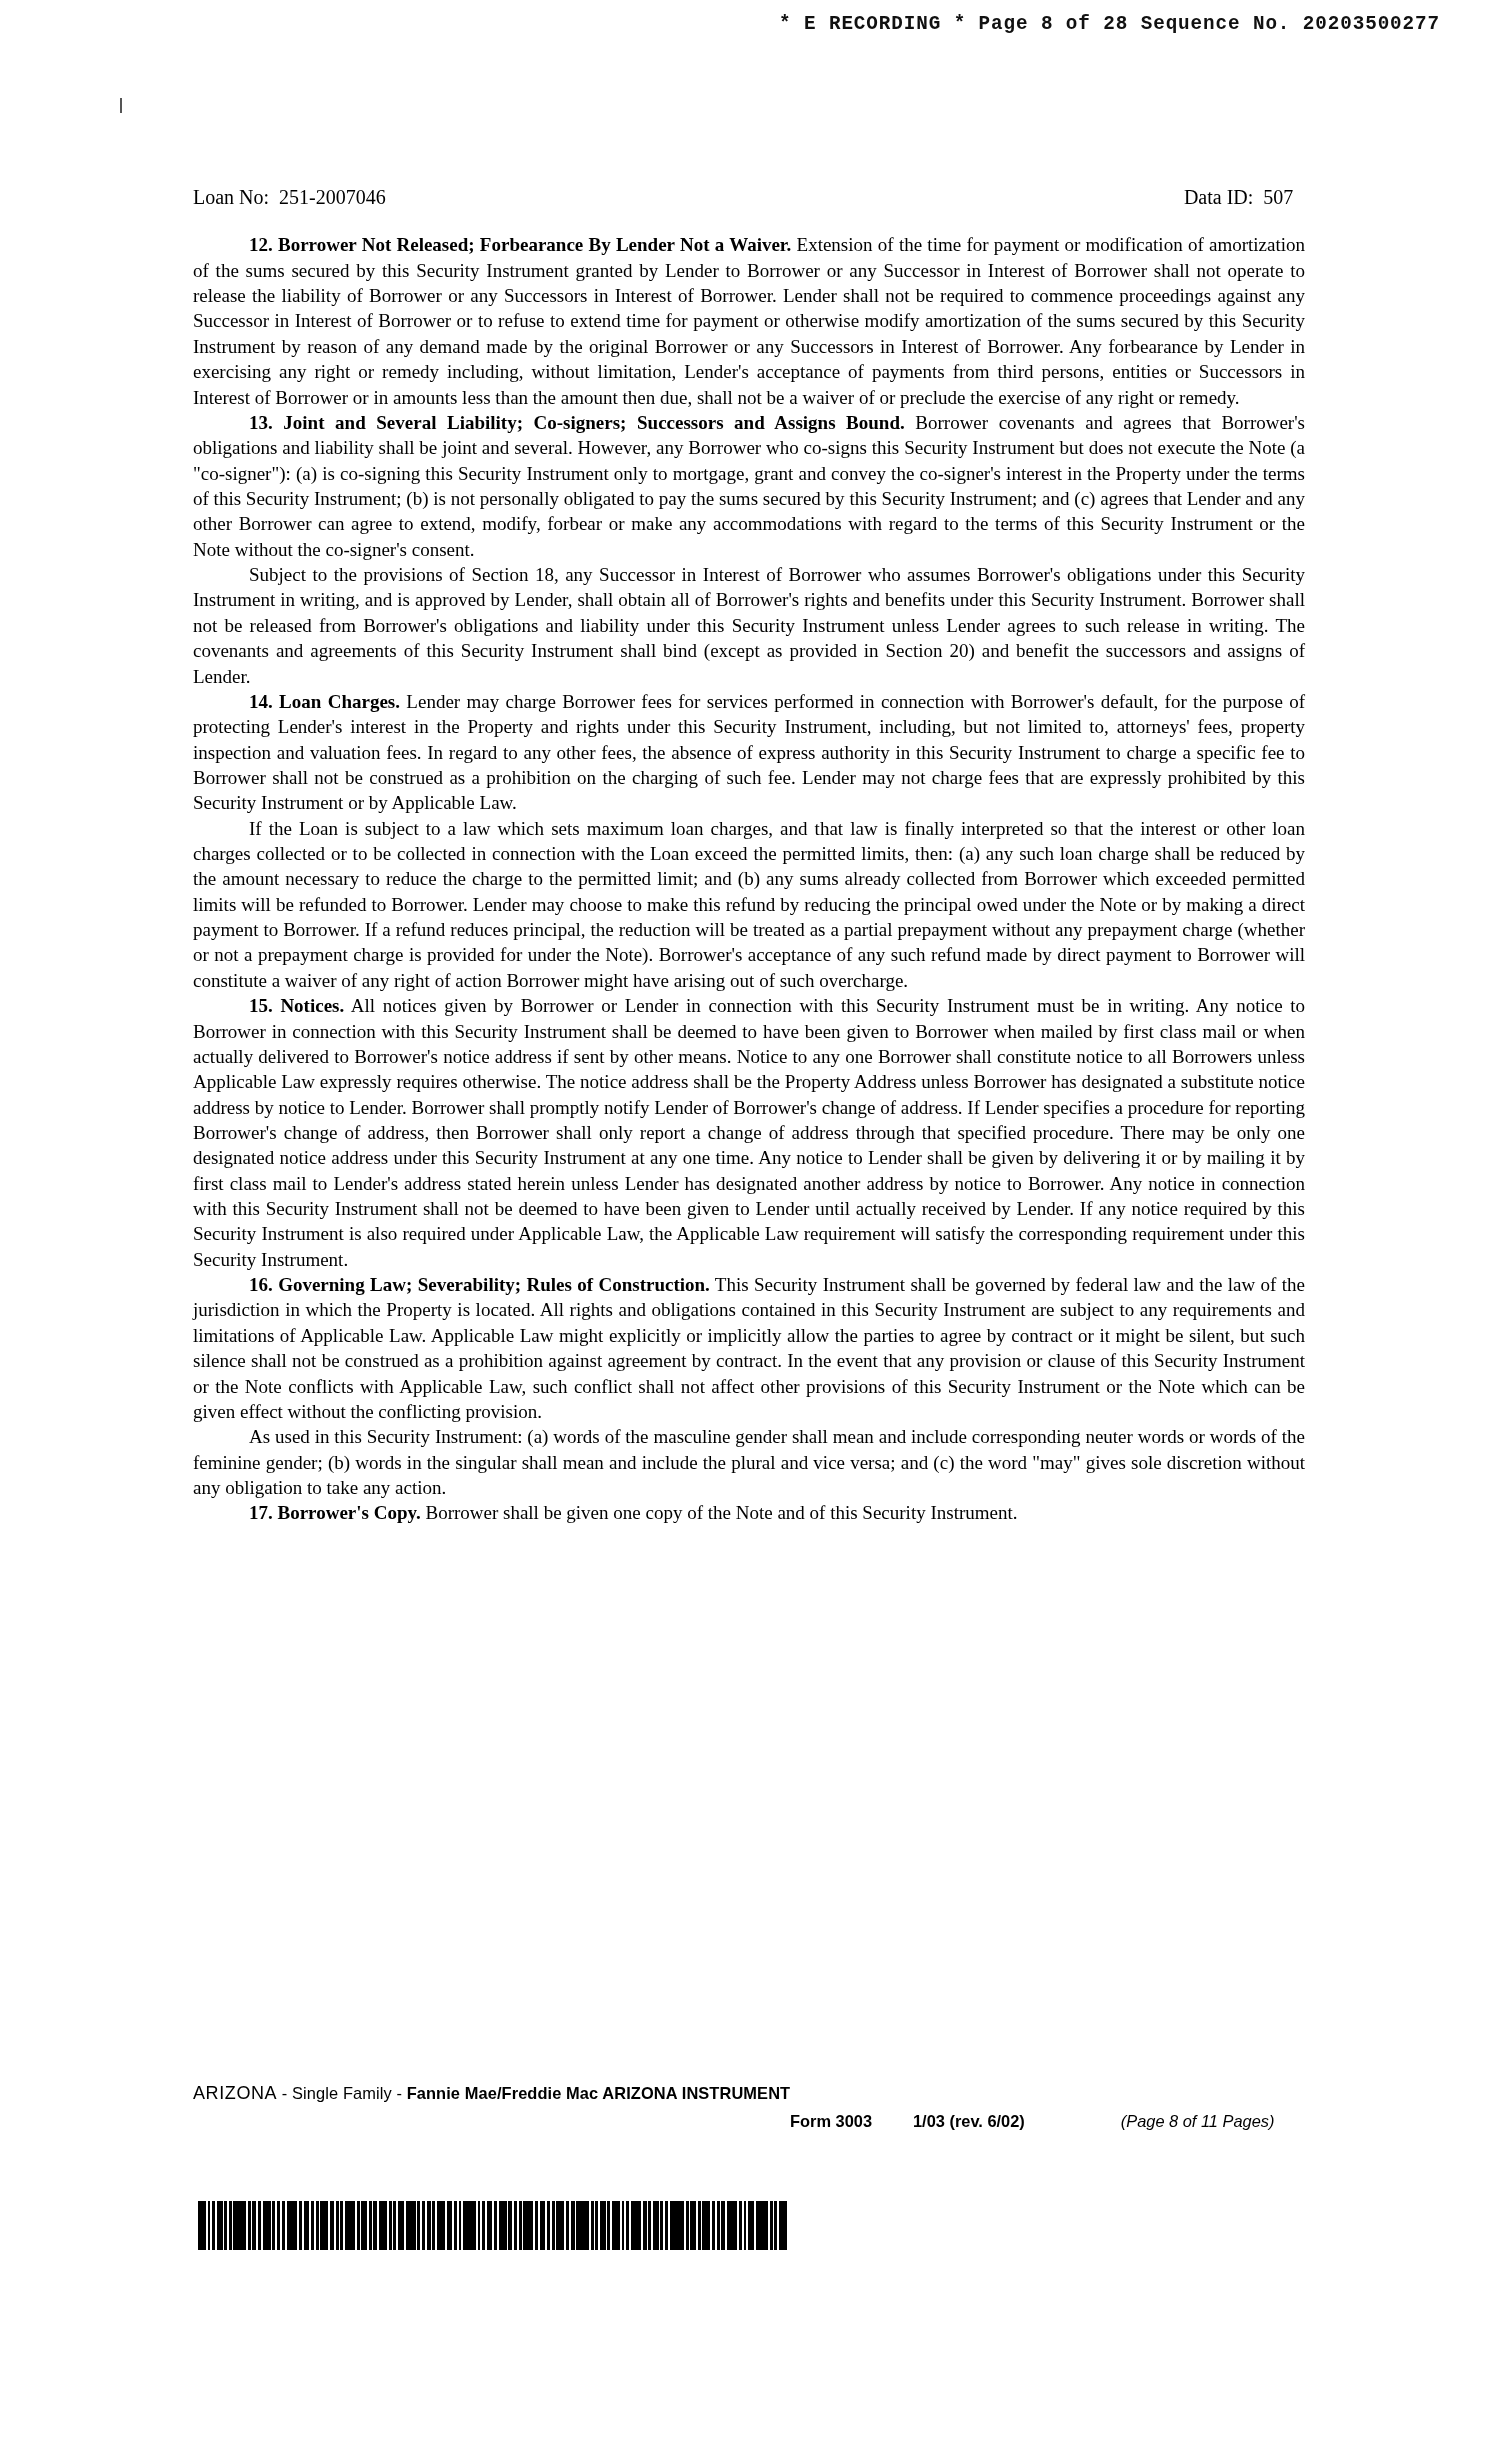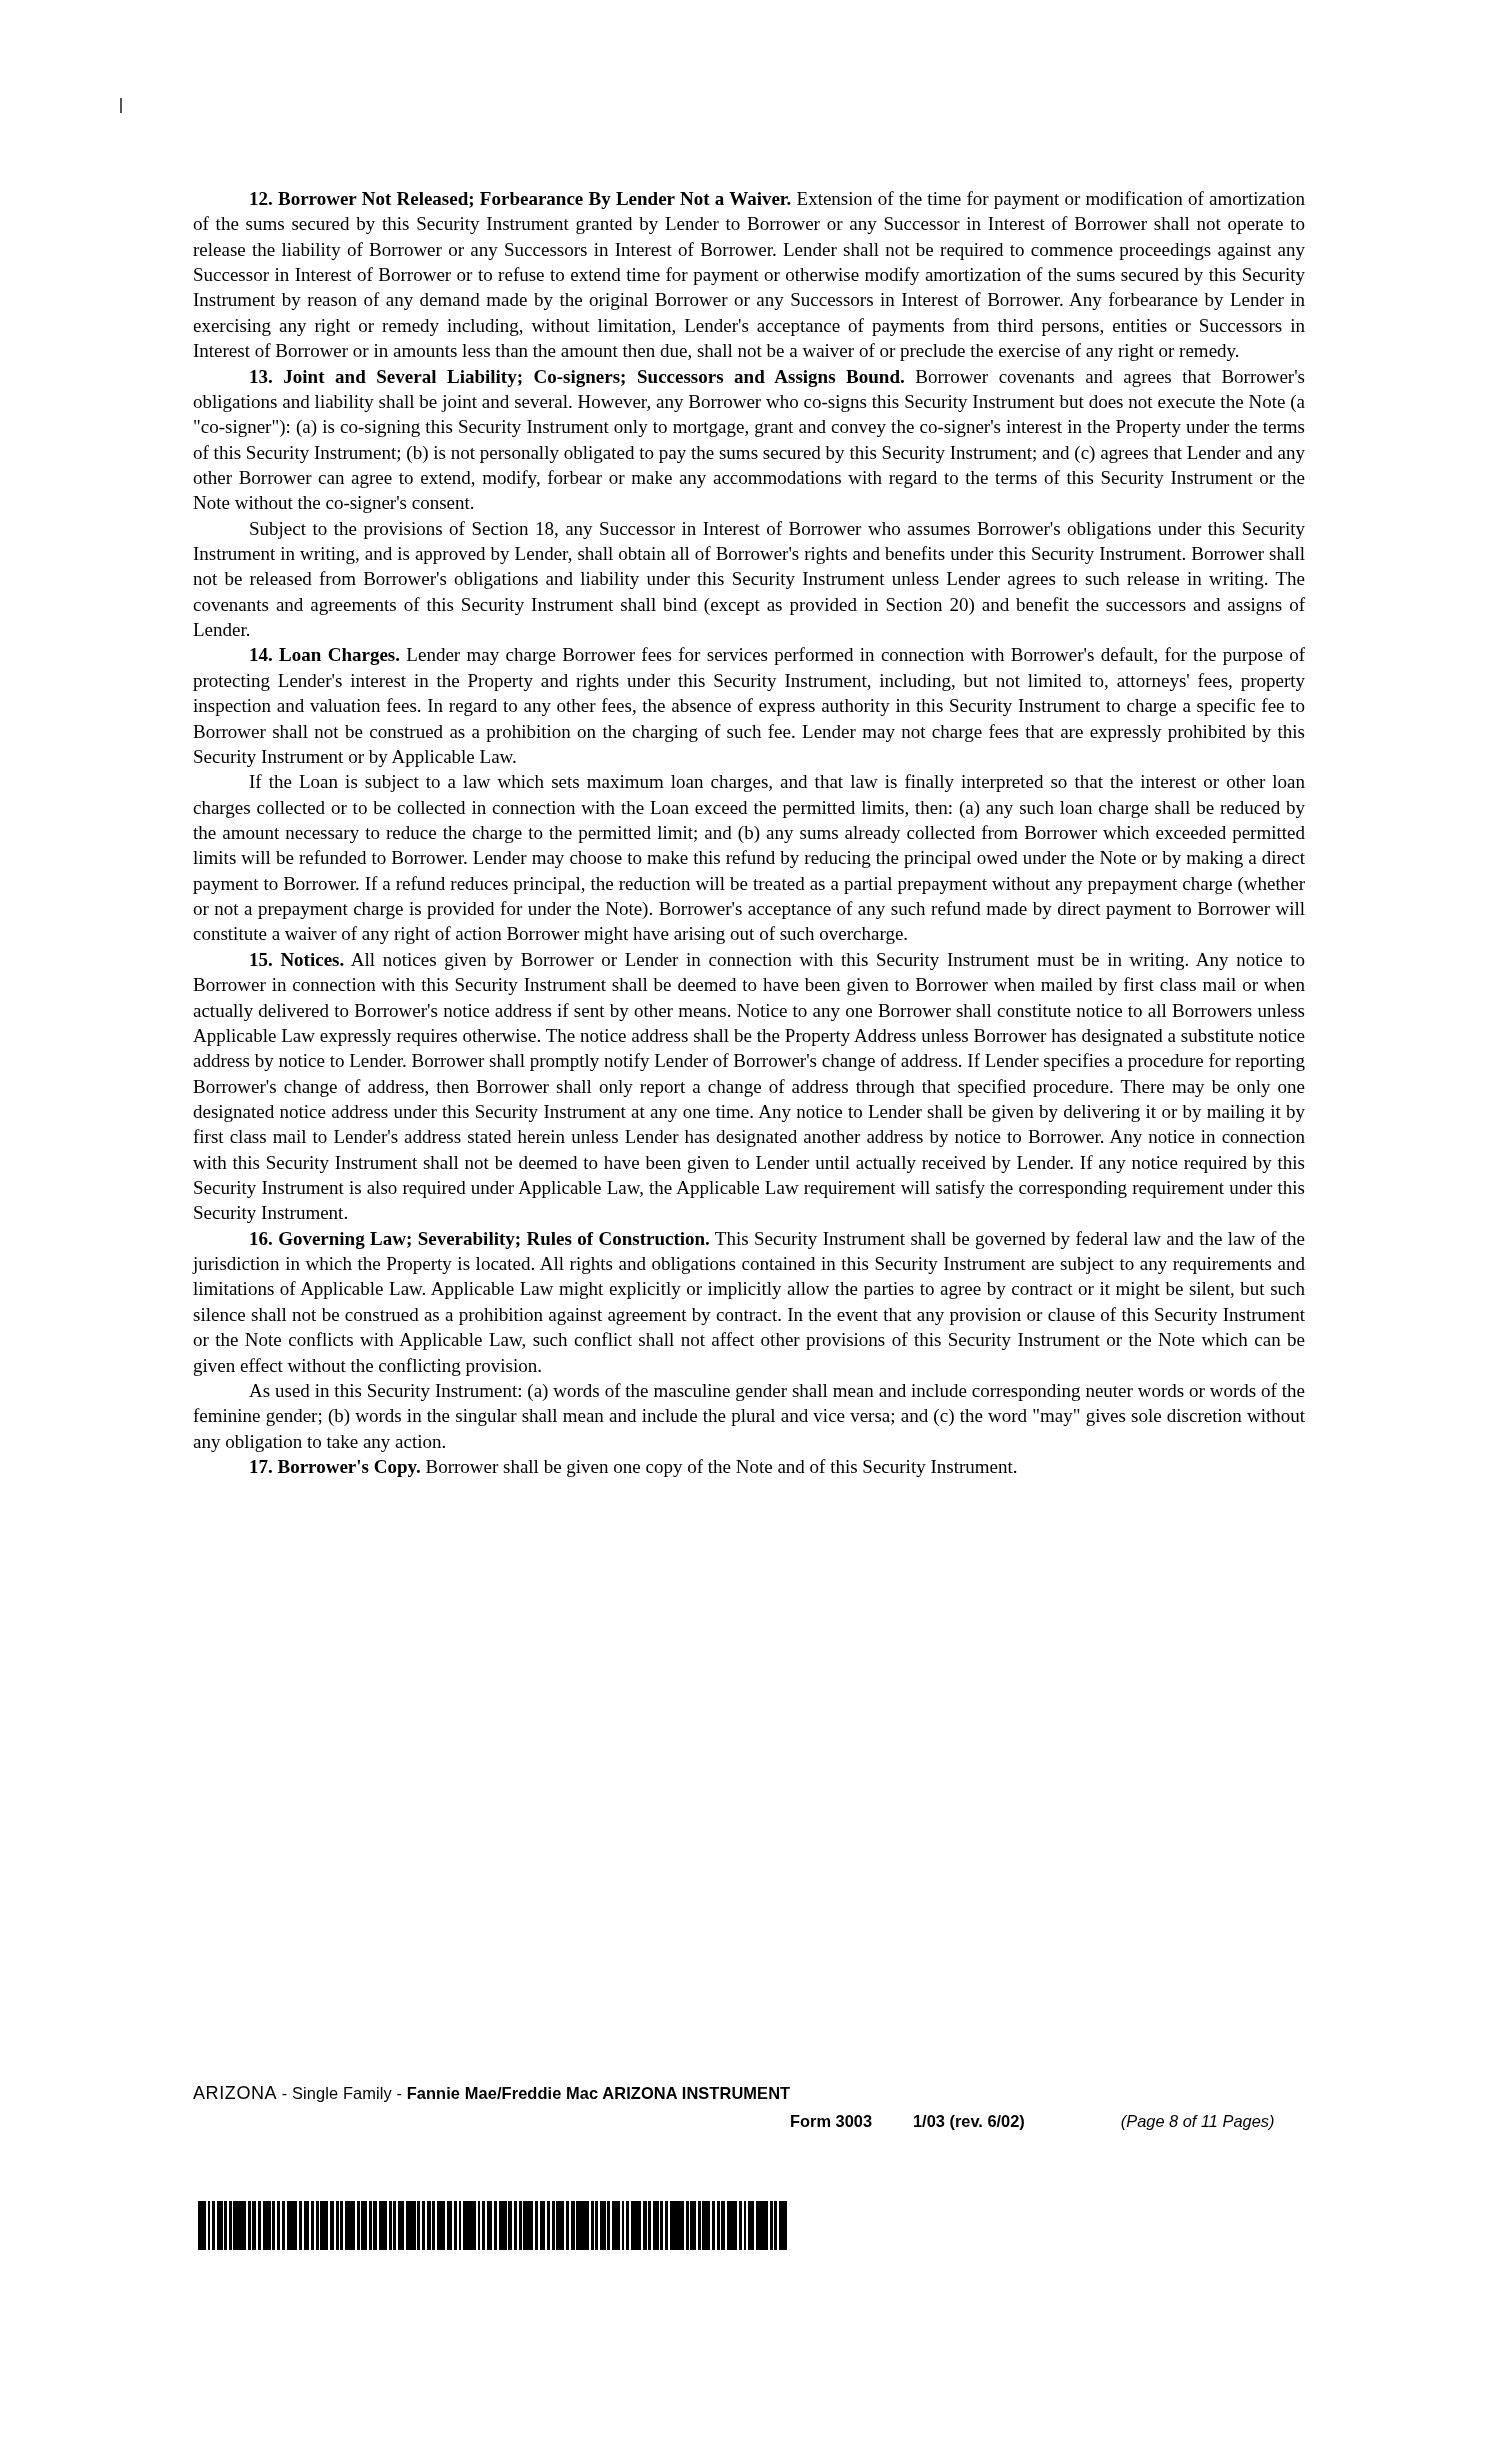--- a/index.html
+++ b/index.html
@@ -109,25 +109,30 @@
     display: block;
     background: #000;
     margin-right: 1.8px;
   }
 </style>
 </head>
 <body>
 
 <div class="page">
 
+  <div class="erecord-stamp">* E RECORDING * Page 8 of 28 Sequence No. 20203500277</div>
 
   <div class="tick"></div>
 
   <div class="content">
 
+    <div class="header-row">
+      <div class="header-left">Loan No:  251-2007046</div>
+      <div class="header-right">Data ID:  507</div>
+    </div>
 
     <p class="body"><b>12.  Borrower Not Released; Forbearance By Lender Not a Waiver.</b><span>  Extension of the time for payment or modification of amortization of the sums secured by this Security Instrument granted by Lender to Borrower or any Successor in Interest of Borrower shall not operate to release the liability of Borrower or any Successors in Interest of Borrower.  Lender shall not be required to commence proceedings against any Successor in Interest of Borrower or to refuse to extend time for payment or otherwise modify amortization of the sums secured by this Security Instrument by reason of any demand made by the original Borrower or any Successors in Interest of Borrower.  Any forbearance by Lender in exercising any right or remedy including, without limitation, Lender's acceptance of payments from third persons, entities or Successors in Interest of Borrower or in amounts less than the amount then due, shall not be a waiver of or preclude the exercise of any right or remedy.</span></p>
 
     <p class="body"><b>13.  Joint and Several Liability; Co-signers; Successors and Assigns Bound.</b><span>  Borrower covenants and agrees that Borrower's obligations and liability shall be joint and several.  However, any Borrower who co-signs this Security Instrument but does not execute the Note (a "co-signer"): (a) is co-signing this Security Instrument only to mortgage, grant and convey the co-signer's interest in the Property under the terms of this Security Instrument; (b) is not personally obligated to pay the sums secured by this Security Instrument; and (c) agrees that Lender and any other Borrower can agree to extend, modify, forbear or make any accommodations with regard to the terms of this Security Instrument or the Note without the co-signer's consent.</span></p>
 
     <p class="body"><b></b><span>Subject to the provisions of Section 18, any Successor in Interest of Borrower who assumes Borrower's obligations under this Security Instrument in writing, and is approved by Lender, shall obtain all of Borrower's rights and benefits under this Security Instrument.  Borrower shall not be released from Borrower's obligations and liability under this Security Instrument unless Lender agrees to such release in writing.  The covenants and agreements of this Security Instrument shall bind (except as provided in Section 20) and benefit the successors and assigns of Lender.</span></p>
 
     <p class="body"><b>14.  Loan Charges.</b><span>  Lender may charge Borrower fees for services performed in connection with Borrower's default, for the purpose of protecting Lender's interest in the Property and rights under this Security Instrument, including, but not limited to, attorneys' fees, property inspection and valuation fees.  In regard to any other fees, the absence of express authority in this Security Instrument to charge a specific fee to Borrower shall not be construed as a prohibition on the charging of such fee.  Lender may not charge fees that are expressly prohibited by this Security Instrument or by Applicable Law.</span></p>
 
     <p class="body"><b></b><span>If the Loan is subject to a law which sets maximum loan charges, and that law is finally interpreted so that the interest or other loan charges collected or to be collected in connection with the Loan exceed the permitted limits, then: (a) any such loan charge shall be reduced by the amount necessary to reduce the charge to the permitted limit; and (b) any sums already collected from Borrower which exceeded permitted limits will be refunded to Borrower.  Lender may choose to make this refund by reducing the principal owed under the Note or by making a direct payment to Borrower.  If a refund reduces principal, the reduction will be treated as a partial prepayment without any prepayment charge (whether or not a prepayment charge is provided for under the Note).  Borrower's acceptance of any such refund made by direct payment to Borrower will constitute a waiver of any right of action Borrower might have arising out of such overcharge.</span></p>

